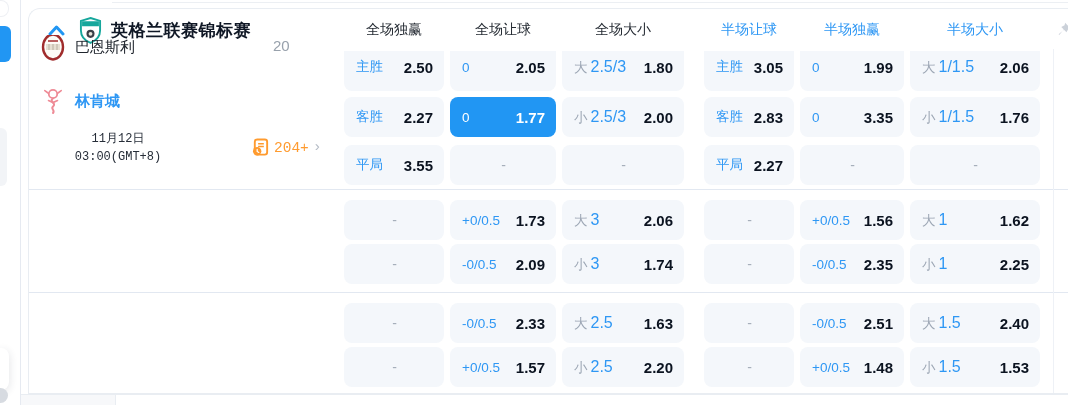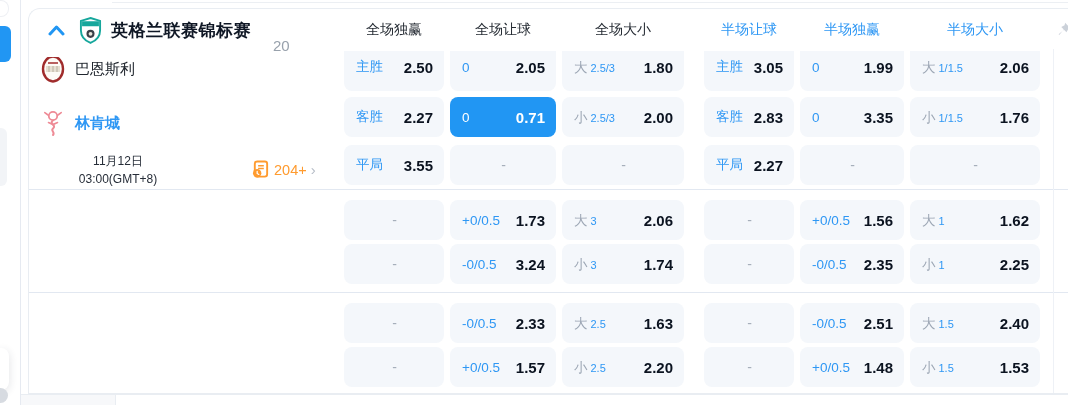--- a/index.html
+++ b/index.html
@@ -50,29 +50,29 @@
   .odds-cell{
     background:#f4f7fb;border-radius:8px;height:40px;margin:4px 3px 0;
     display:flex;align-items:center;justify-content:space-between;
     padding:0 11px 0 12px;box-sizing:border-box;cursor:pointer;white-space:nowrap;
   }
   .odds-row.r0 .odds-cell{height:48px;margin-top:-8px;}
   .odds-row.g .odds-cell{margin-top:2px;}
   .spacer{pointer-events:none;}
   .odds-cell .lbl{font-size:13.5px;color:#2e97f4;}
   .odds-cell .pfx{font-size:13.5px;color:#9ca6b4;margin-right:3px;}
-  .odds-cell .line{font-size:11px;color:#2e97f4;}
+  .odds-cell .line{font-size:16px;color:#2e97f4;}
   .odds-cell .val{font-size:15px;font-weight:700;color:#0b1320;}
   .odds-cell.dash{justify-content:center;cursor:default;}
   .odds-cell.dash span{color:#a6afbb;font-size:14px;}
   .odds-cell.selected{background:#2196f3;}
   .odds-cell.selected .lbl,.odds-cell.selected .val{color:#fff;}
 
   
-  .team-col{position:absolute;left:0;top:48px;width:312px;height:186px;}
+  .team-col{position:absolute;left:0;top:26px;width:312px;height:186px;font-family:Liberation Mono, monospace;}
   .team-row{position:absolute;left:0;width:100%;display:flex;align-items:center;}
   .team-home{top:0;height:42px;overflow:hidden;align-items:flex-start;}
   .team-home .inner{display:flex;align-items:center;margin-top:-2px;}
   .team-away{top:42px;height:48px;}
   .team-logo{width:24px;height:28px;margin-left:12px;flex:0 0 auto;}
   .team-name{font-size:15px;color:#20262e;margin-left:10px;}
   .team-name.hl{color:#2e97f4;font-weight:700;}
   .meta-row{top:90px;height:48px;}
   .match-time{position:absolute;left:14px;top:5px;width:150px;text-align:center;font-size:12px;line-height:18px;color:#262d38;}
   .more-markets{position:absolute;left:222px;top:13px;display:flex;align-items:center;cursor:pointer;}
@@ -154,21 +154,21 @@
             <span class="val">2.06</span>
           </div>
         </div>
         <div class="odds-row grid-cols r1">
           <div class="odds-cell">
             <span class="lbl">客胜</span>
             <span class="val">2.27</span>
           </div>
           <div class="odds-cell selected">
             <span class="lbl">0</span>
-            <span class="val">0.71</span>
+            <span class="val">1.77</span>
           </div>
           <div class="odds-cell">
             <span><span class="pfx">小</span><span class="line">2.5/3</span></span>
             <span class="val">2.00</span>
           </div>
           <div class="spacer"></div>
           <div class="odds-cell">
             <span class="lbl">客胜</span>
             <span class="val">2.83</span>
           </div>
@@ -230,21 +230,21 @@
             <span><span class="pfx">大</span><span class="line">1</span></span>
             <span class="val">1.62</span>
           </div>
         </div>
         <div class="odds-row grid-cols g">
           <div class="odds-cell dash">
             <span>-</span>
           </div>
           <div class="odds-cell">
             <span class="lbl">-0/0.5</span>
-            <span class="val">3.24</span>
+            <span class="val">2.09</span>
           </div>
           <div class="odds-cell">
             <span><span class="pfx">小</span><span class="line">3</span></span>
             <span class="val">1.74</span>
           </div>
           <div class="spacer"></div>
           <div class="odds-cell dash">
             <span>-</span>
           </div>
           <div class="odds-cell">

